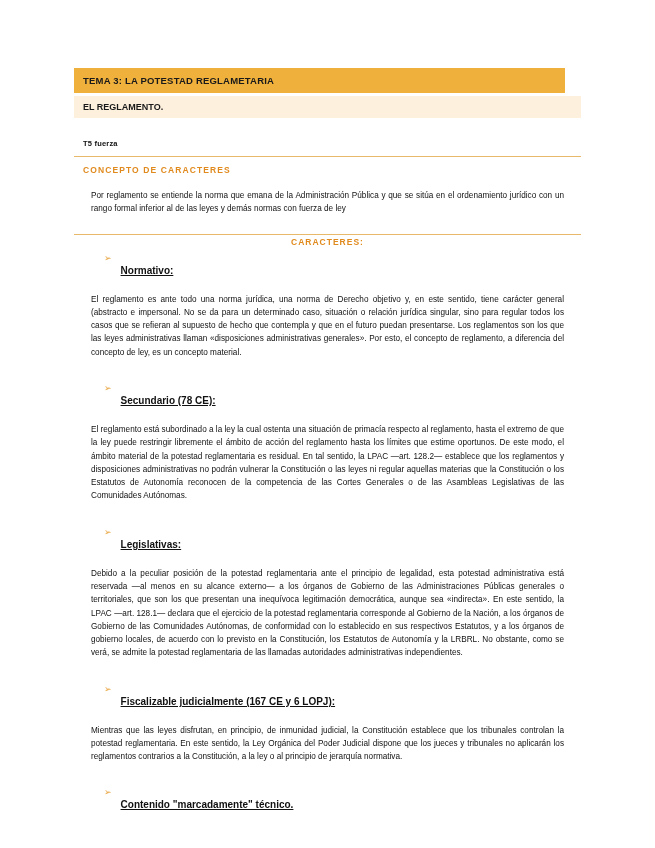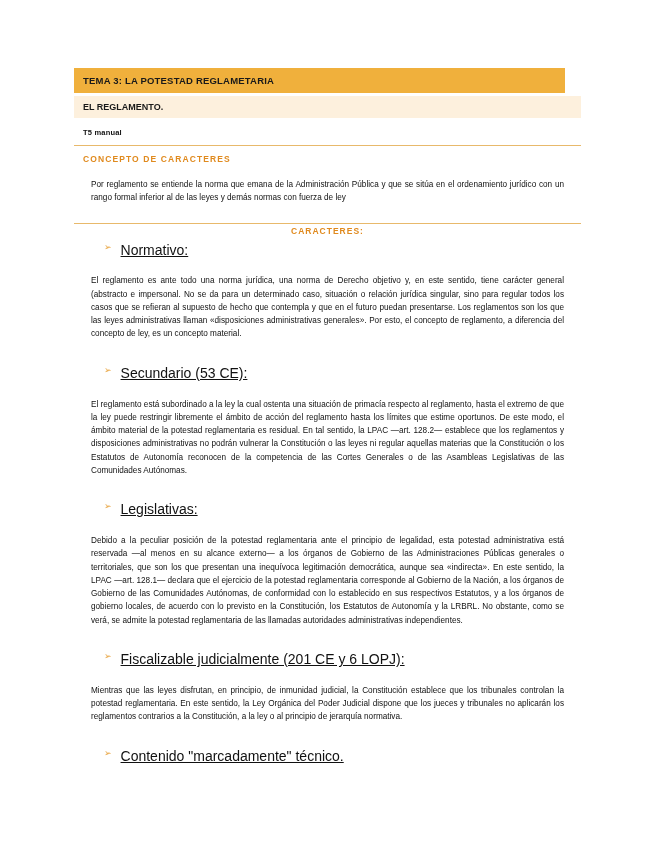--- a/index.html
+++ b/index.html
@@ -29,21 +29,21 @@
     letter-spacing: 0.2px;
     padding: 7px 9px 7px 9px;
     margin: 0 16px 0 0;
   }
   .subtitle-bar {
     background: #fdf0dd;
     color: #1a1a1a;
     font-weight: bold;
     font-size: 9px;
     padding: 6px 9px 6px 9px;
-    margin: 3px 0 1px 0;
+    margin: 3px 0 12px 0;
   }
   .manual-line {
     font-size: 7.5px;
     font-weight: bold;
     color: #111;
     padding: 9px 9px 8px 9px;
     letter-spacing: 0.2px;
   }
   .rule {
     border: none;
@@ -72,77 +72,78 @@
     padding: 6px 9px 8px 30px;
   }
   .bullet-icon {
     color: #e8a33d;
     font-size: 9px;
     line-height: 1.2;
     margin-right: 9px;
     flex: 0 0 auto;
   }
   .bullet-label {
-    font-size: 14px;
-    font-weight: normal;
+    font-size: 10px;
+    font-weight: bold;
     color: #111111;
     text-decoration: underline;
     line-height: 1.2;
+    margin-top: 12px;
   }
   .caracteres-head {
     color: #e08a1e;
     font-size: 8.5px;
     font-weight: bold;
     letter-spacing: 1px;
     padding: 2px 9px 0 9px;
     text-align: center;
   }
 </style>
 </head>
 <body>
 
 <div class="page">
 
   <div class="title-bar">TEMA 3: LA POTESTAD REGLAMETARIA</div>
 
   <div class="subtitle-bar">EL REGLAMENTO.</div>
 
-  <div class="manual-line">T5 manual</div>
+  <div class="manual-line">T5 fuerza</div>
 
   <hr class="rule">
 
   <div class="section-head">CONCEPTO DE CARACTERES</div>
 
   <p class="para">Por reglamento se entiende la norma que emana de la Administración Pública y que se sitúa en el ordenamiento jurídico con un rango formal inferior al de las leyes y demás normas con fuerza de ley</p>
 
   <hr class="rule">
 
   <div class="caracteres-head">CARACTERES:</div>
 
   <div class="bullet-row">
     <span class="bullet-icon">➢</span>
     <span class="bullet-label">Normativo:</span>
   </div>
   <p class="para">El reglamento es ante todo una norma jurídica, una norma de Derecho objetivo y, en este sentido, tiene carácter general (abstracto e impersonal. No se da para un determinado caso, situación o relación jurídica singular, sino para regular todos los casos que se refieran al supuesto de hecho que contempla y que en el futuro puedan presentarse. Los reglamentos son los que las leyes administrativas llaman «disposiciones administrativas generales». Por esto, el concepto de reglamento, a diferencia del concepto de ley, es un concepto material.</p>
 
   <div class="bullet-row">
     <span class="bullet-icon">➢</span>
-    <span class="bullet-label">Secundario (53 CE):</span>
+    <span class="bullet-label">Secundario (78 CE):</span>
   </div>
   <p class="para">El reglamento está subordinado a la ley la cual ostenta una situación de primacía respecto al reglamento, hasta el extremo de que la ley puede restringir libremente el ámbito de acción del reglamento hasta los límites que estime oportunos. De este modo, el ámbito material de la potestad reglamentaria es residual. En tal sentido, la LPAC —art. 128.2— establece que los reglamentos y disposiciones administrativas no podrán vulnerar la Constitución o las leyes ni regular aquellas materias que la Constitución o los Estatutos de Autonomía reconocen de la competencia de las Cortes Generales o de las Asambleas Legislativas de las Comunidades Autónomas.</p>
 
   <div class="bullet-row">
     <span class="bullet-icon">➢</span>
     <span class="bullet-label">Legislativas:</span>
   </div>
   <p class="para">Debido a la peculiar posición de la potestad reglamentaria ante el principio de legalidad, esta potestad administrativa está reservada —al menos en su alcance externo— a los órganos de Gobierno de las Administraciones Públicas generales o territoriales, que son los que presentan una inequívoca legitimación democrática, aunque sea «indirecta». En este sentido, la LPAC —art. 128.1— declara que el ejercicio de la potestad reglamentaria corresponde al Gobierno de la Nación, a los órganos de Gobierno de las Comunidades Autónomas, de conformidad con lo establecido en sus respectivos Estatutos, y a los órganos de gobierno locales, de acuerdo con lo previsto en la Constitución, los Estatutos de Autonomía y la LRBRL. No obstante, como se verá, se admite la potestad reglamentaria de las llamadas autoridades administrativas independientes.</p>
 
   <div class="bullet-row">
     <span class="bullet-icon">➢</span>
-    <span class="bullet-label">Fiscalizable judicialmente (201 CE y 6 LOPJ):</span>
+    <span class="bullet-label">Fiscalizable judicialmente (167 CE y 6 LOPJ):</span>
   </div>
   <p class="para">Mientras que las leyes disfrutan, en principio, de inmunidad judicial, la Constitución establece que los tribunales controlan la potestad reglamentaria. En este sentido, la Ley Orgánica del Poder Judicial dispone que los jueces y tribunales no aplicarán los reglamentos contrarios a la Constitución, a la ley o al principio de jerarquía normativa.</p>
 
   <div class="bullet-row">
     <span class="bullet-icon">➢</span>
     <span class="bullet-label">Contenido "marcadamente" técnico.</span>
   </div>
 
 </div>
 

